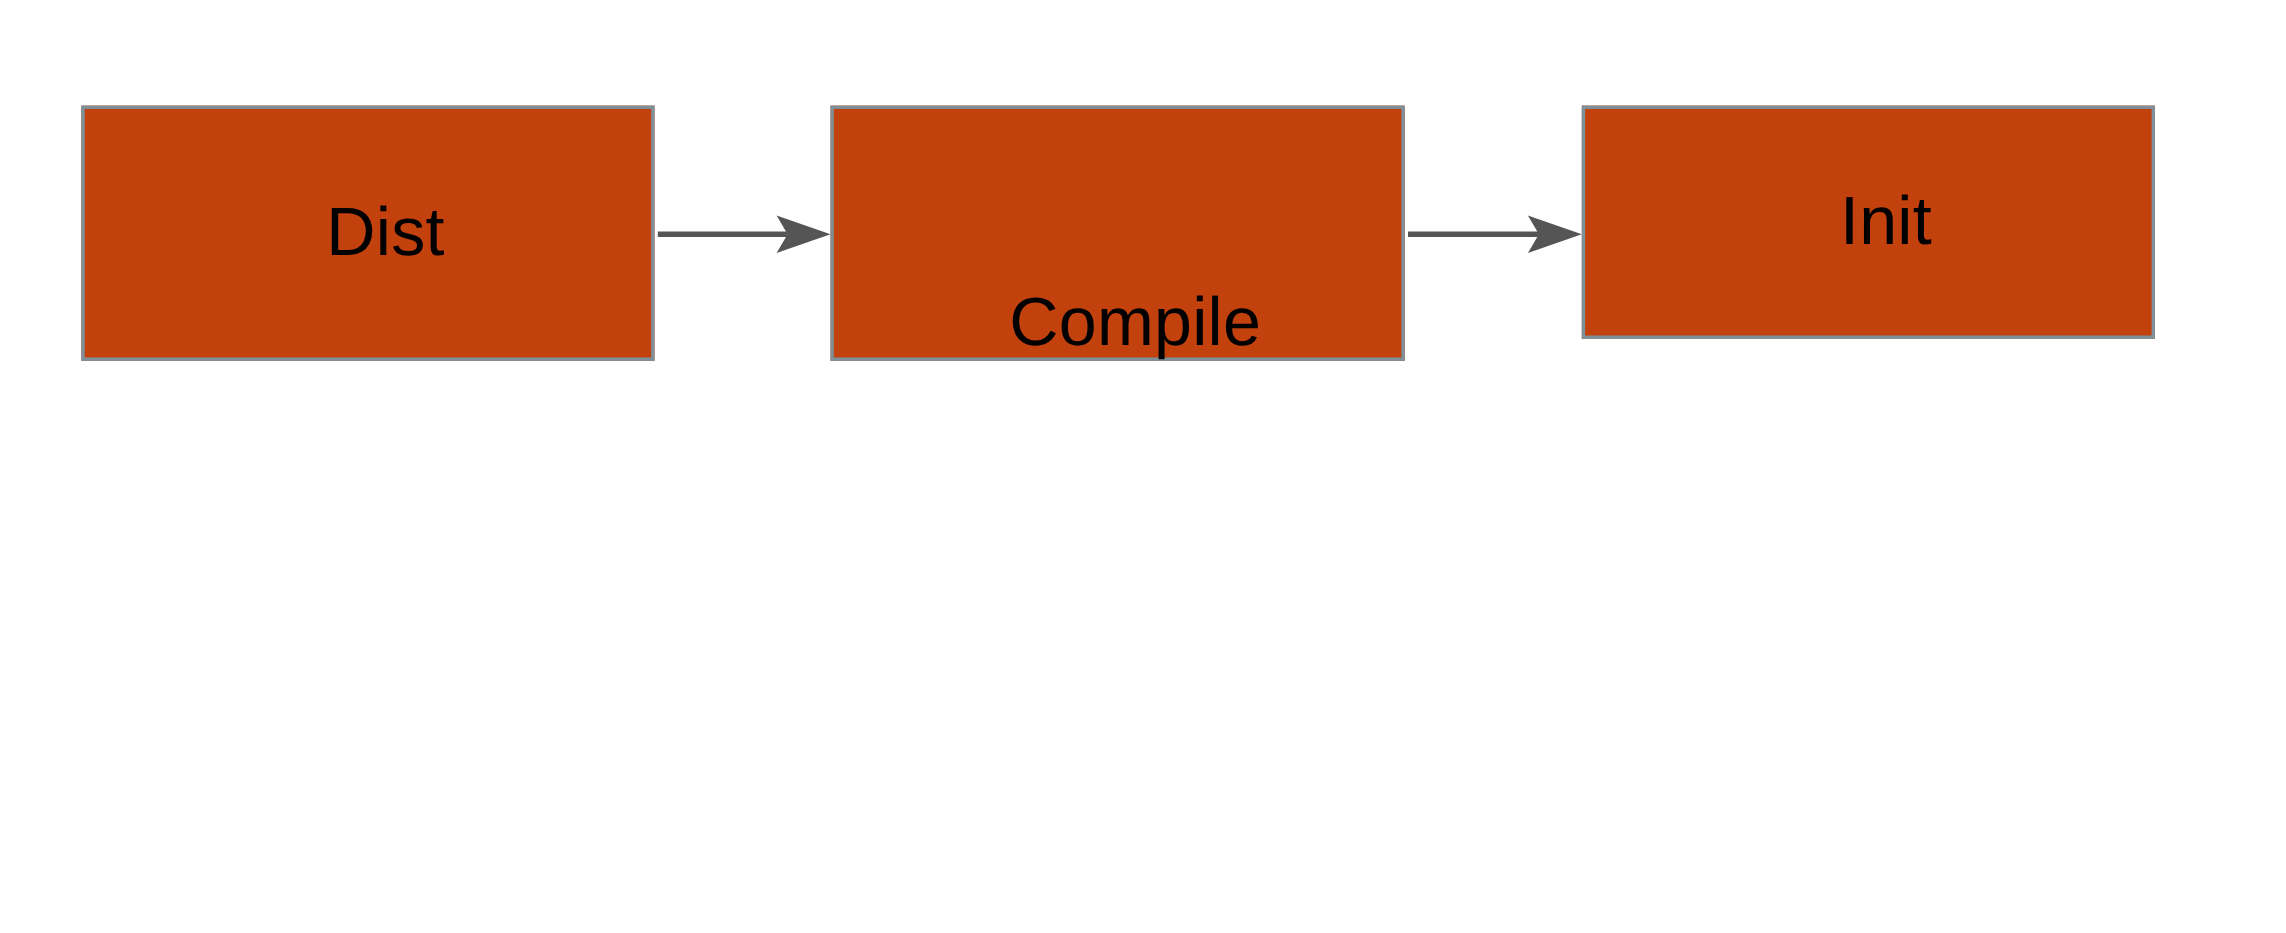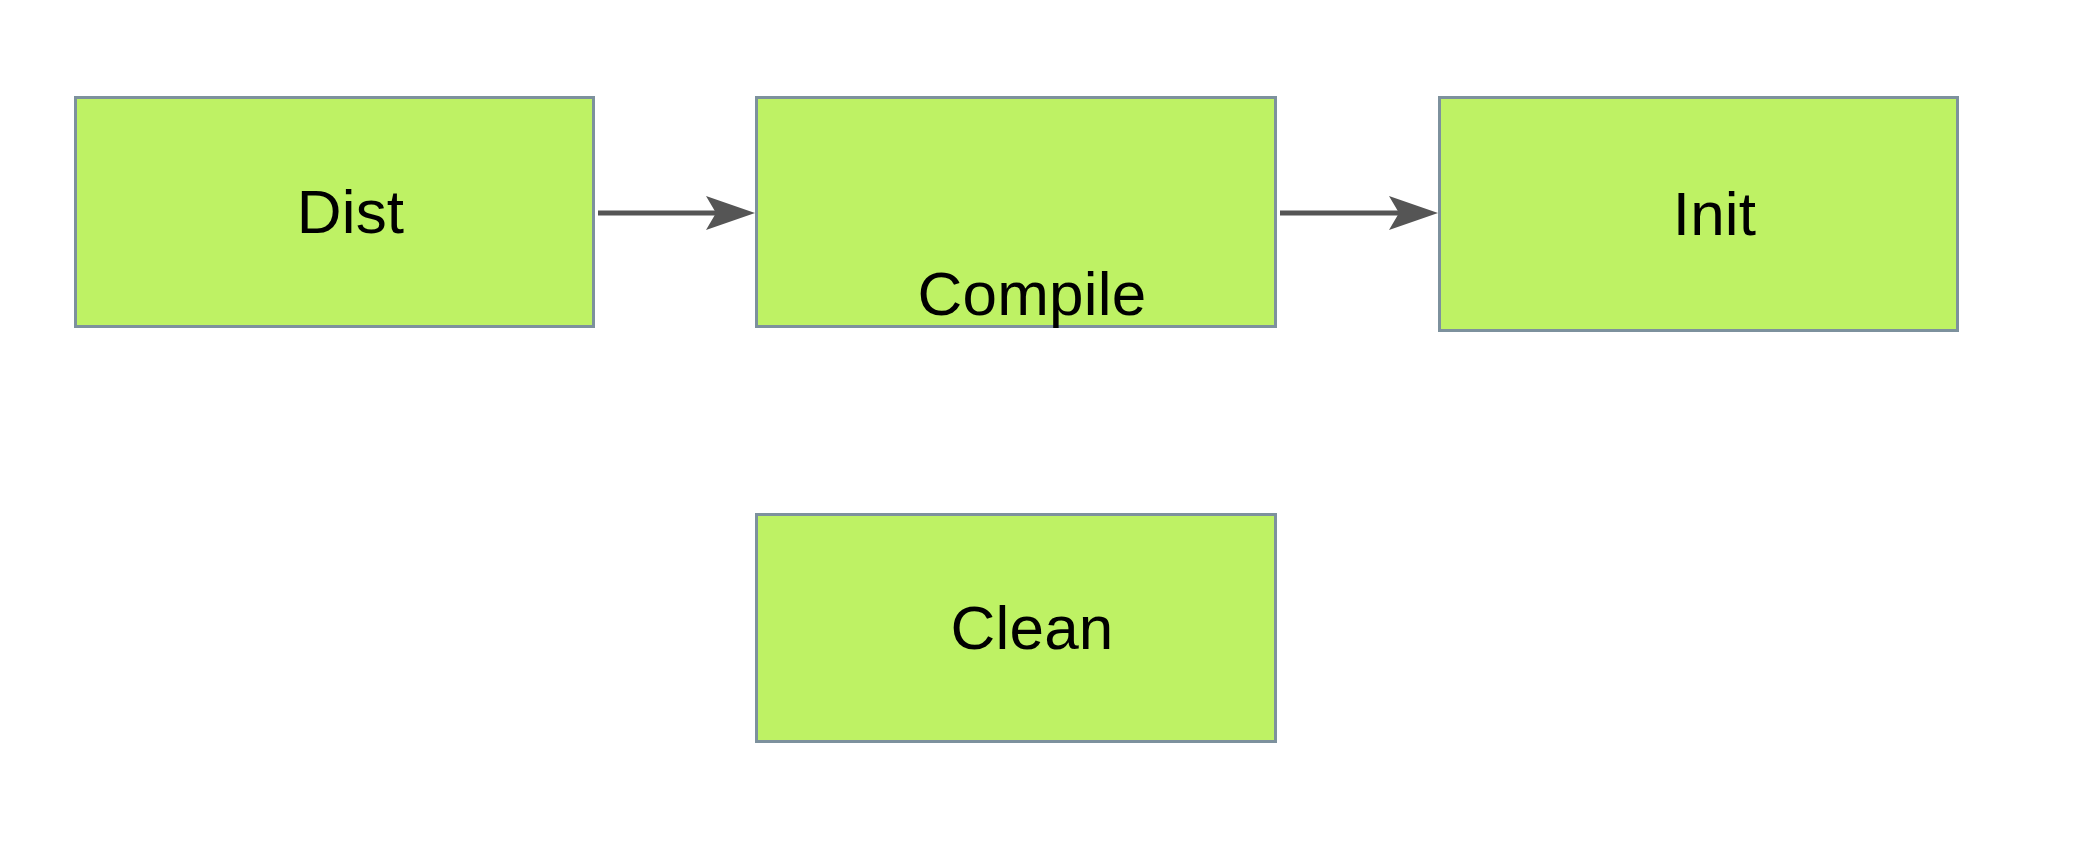--- a/index.html
+++ b/index.html
@@ -13,41 +13,41 @@
   #canvas {
     position: relative;
     width: 2078px;
     height: 848px;
     background: #ffffff;
     overflow: hidden;
   }
   .node {
     position: absolute;
     box-sizing: border-box;
-    background: #bef264;
+    background: #c2410c;
     border: 3px solid #7d919d;
     display: flex;
     align-items: center;
     justify-content: center;
     padding-left: 32px;
   }
   .node-label {
     font-family: "Liberation Sans", sans-serif;
     font-size: 62px;
     line-height: 1;
     color: #000000;
     font-weight: 400;
     letter-spacing: 0.2px;
     white-space: nowrap;
     user-select: none;
   }
   
   #node-dist    { left: 74px;   top: 96px;  width: 521px; height: 232px; }
   #node-compile { left: 755px;  top: 96px;  width: 522px; height: 232px; align-items: flex-end; }
-  #node-init    { left: 1438px; top: 96px;  width: 521px; height: 236px; }
+  #node-init    { left: 1438px; top: 96px;  width: 521px; height: 212px; }
   #node-clean   { left: 755px;  top: 513px; width: 522px; height: 230px; }
 
   .edge {
     position: absolute;
     top: 0;
     left: 0;
     width: 2078px;
     height: 848px;
     pointer-events: none;
     overflow: visible;
@@ -82,17 +82,14 @@
   </div>
 
   <div class="node" id="node-compile">
     <span class="node-label">Compile</span>
   </div>
 
   <div class="node" id="node-init">
     <span class="node-label">Init</span>
   </div>
 
-  <div class="node" id="node-clean">
-    <span class="node-label">Clean</span>
-  </div>
 
 </div>
 
 </body></html>

